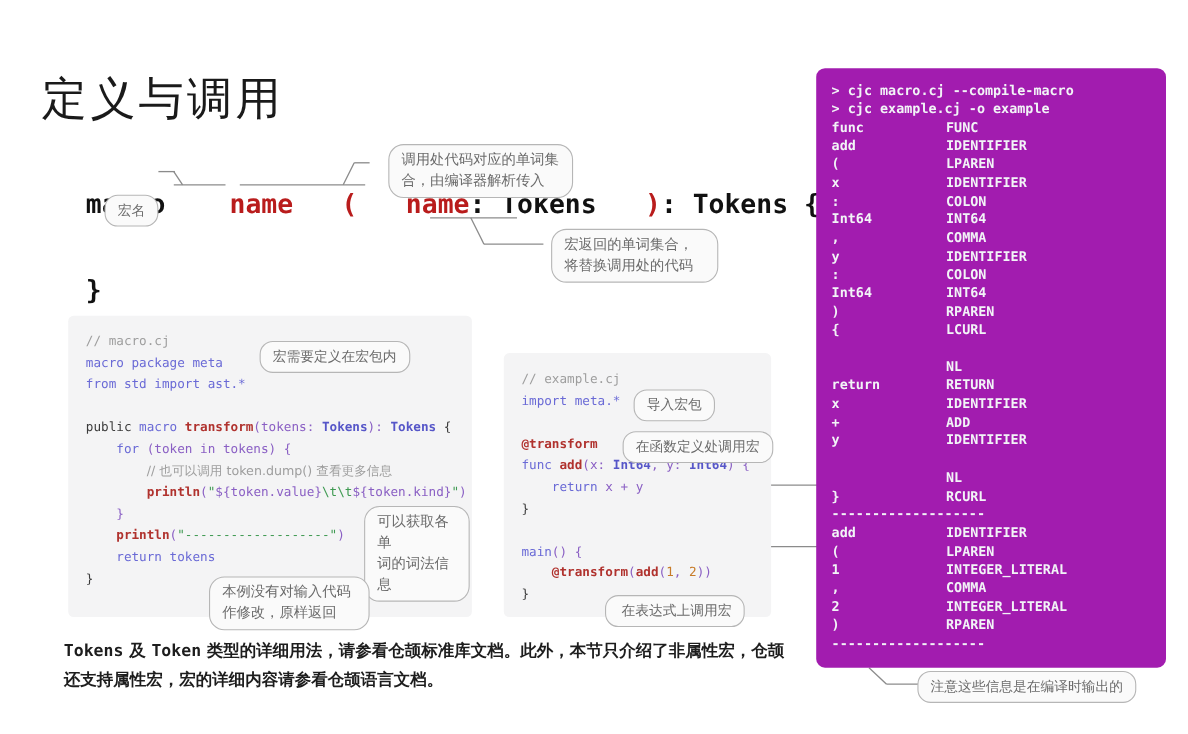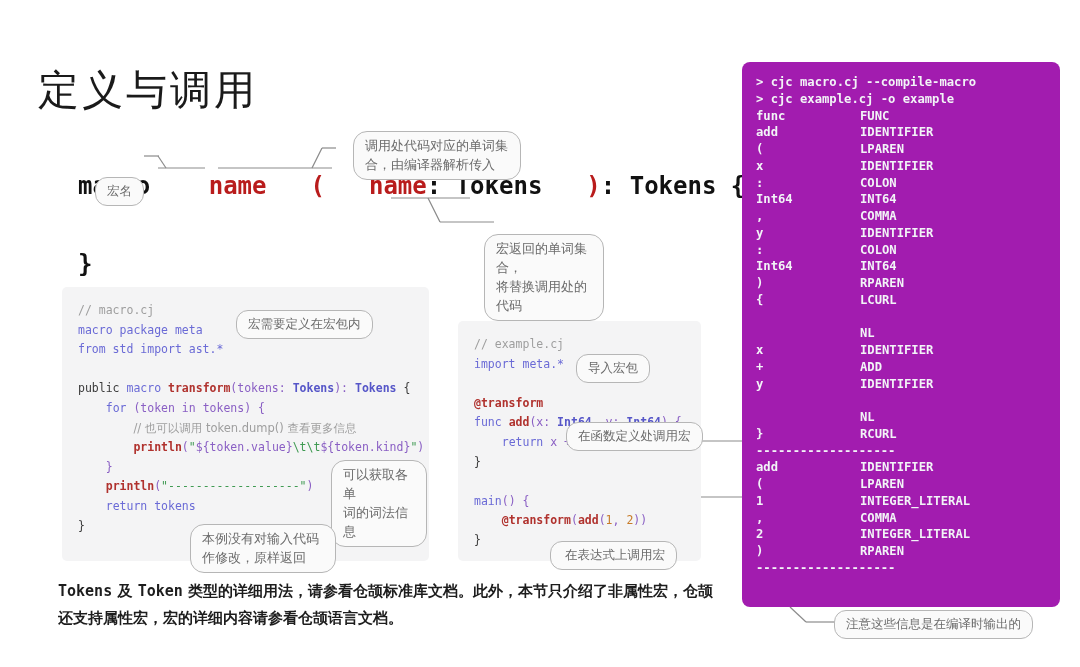--- a/index.html
+++ b/index.html
@@ -164,21 +164,21 @@
   <div class="sig sig-l1"><span>macro </span><span class="g">name</span><span class="g">(</span><span class="g">name</span><span>: </span><span>Tokens</span><span class="g">)</span><span>: </span><span>Tokens</span><span> {</span></div>
 
 
   <div class="sig sig-l3">}</div>
 
   <div class="callout sm" style="left:95px; top:143px;margin-top:34px;">宏名</div>
 
   <div class="callout" style="left:353px; top:131px; width:168px;">调用处代码对应的单词集
 合，由编译器解析传入</div>
 
-  <div class="callout" style="left:484px; top:208px; width:120px;margin-top:26px;">宏返回的单词集合，
+  <div class="callout" style="left:501px; top:208px; width:152px;">宏返回的单词集合，
 将替换调用处的代码</div>
 
   <div class="codepanel" id="code-left"><span class="c-com">// macro.cj</span>
 <span class="c-kw">macro package meta</span>
 <span class="c-kw">from std import ast.*</span>
 
 <span class="c-plain">public </span><span class="c-kw">macro </span><span class="c-fn">transform</span><span class="c-var">(tokens: </span><span class="c-type">Tokens</span><span class="c-var">): </span><span class="c-type">Tokens</span><span class="c-plain"> {</span>
     <span class="c-kw">for</span><span class="c-var"> (token in tokens) {</span>
         <span class="c-cjk">// 也可以调用 token.dump() 查看更多信息</span>
         <span class="c-fn">println</span><span class="c-var">(</span><span class="c-str">"</span><span class="c-int">${token.value}</span><span class="c-str">\t\t</span><span class="c-int">${token.kind}</span><span class="c-str">"</span><span class="c-var">)</span>
@@ -202,21 +202,21 @@
   <div class="callout sm" style="left:236px; top:310px;">宏需要定义在宏包内</div>
 
   <div class="callout" style="left:331px; top:460px; width:96px;">可以获取各单
 词的词法信息</div>
 
   <div class="callout" style="left:190px; top:524px; width:146px;">本例没有对输入代码
 作修改，原样返回</div>
 
   <div class="callout sm" style="left:576px; top:354px;">导入宏包</div>
 
-  <div class="callout sm" style="left:566px; top:392px;margin-top:30px;">在函数定义处调用宏</div>
+  <div class="callout sm" style="left:566px; top:392px;">在函数定义处调用宏</div>
 
   <div class="callout sm" style="left:550px; top:541px;padding-left:14px;">在表达式上调用宏</div>
 
   <div class="callout sm" style="left:834px; top:610px;">注意这些信息是在编译时输出的</div>
 
   <div id="terminal">
     <div id="term-commands">
         <span class="term-line">&gt; cjc macro.cj --compile-macro</span>
         <span class="term-line">&gt; cjc example.cj -o example</span>
       </div>
@@ -228,20 +228,21 @@
         <span class="term-line"><span class="term-tok">:</span><span>COLON</span></span>
         <span class="term-line"><span class="term-tok">Int64</span><span>INT64</span></span>
         <span class="term-line"><span class="term-tok">,</span><span>COMMA</span></span>
         <span class="term-line"><span class="term-tok">y</span><span>IDENTIFIER</span></span>
         <span class="term-line"><span class="term-tok">:</span><span>COLON</span></span>
         <span class="term-line"><span class="term-tok">Int64</span><span>INT64</span></span>
         <span class="term-line"><span class="term-tok">)</span><span>RPAREN</span></span>
         <span class="term-line"><span class="term-tok">{</span><span>LCURL</span></span>
         <span class="term-line"><span class="term-tok"></span><span></span></span>
         <span class="term-line"><span class="term-tok"></span><span>NL</span></span>
+        <span class="term-line"><span class="term-tok">return</span><span>RETURN</span></span>
         <span class="term-line"><span class="term-tok">x</span><span>IDENTIFIER</span></span>
         <span class="term-line"><span class="term-tok">+</span><span>ADD</span></span>
         <span class="term-line"><span class="term-tok">y</span><span>IDENTIFIER</span></span>
         <span class="term-line"><span class="term-tok"></span><span></span></span>
         <span class="term-line"><span class="term-tok"></span><span>NL</span></span>
         <span class="term-line"><span class="term-tok">}</span><span>RCURL</span></span>
         <span class="term-line">-------------------</span>
         <span class="term-line"><span class="term-tok">add</span><span>IDENTIFIER</span></span>
         <span class="term-line"><span class="term-tok">(</span><span>LPAREN</span></span>
         <span class="term-line"><span class="term-tok">1</span><span>INTEGER_LITERAL</span></span>

